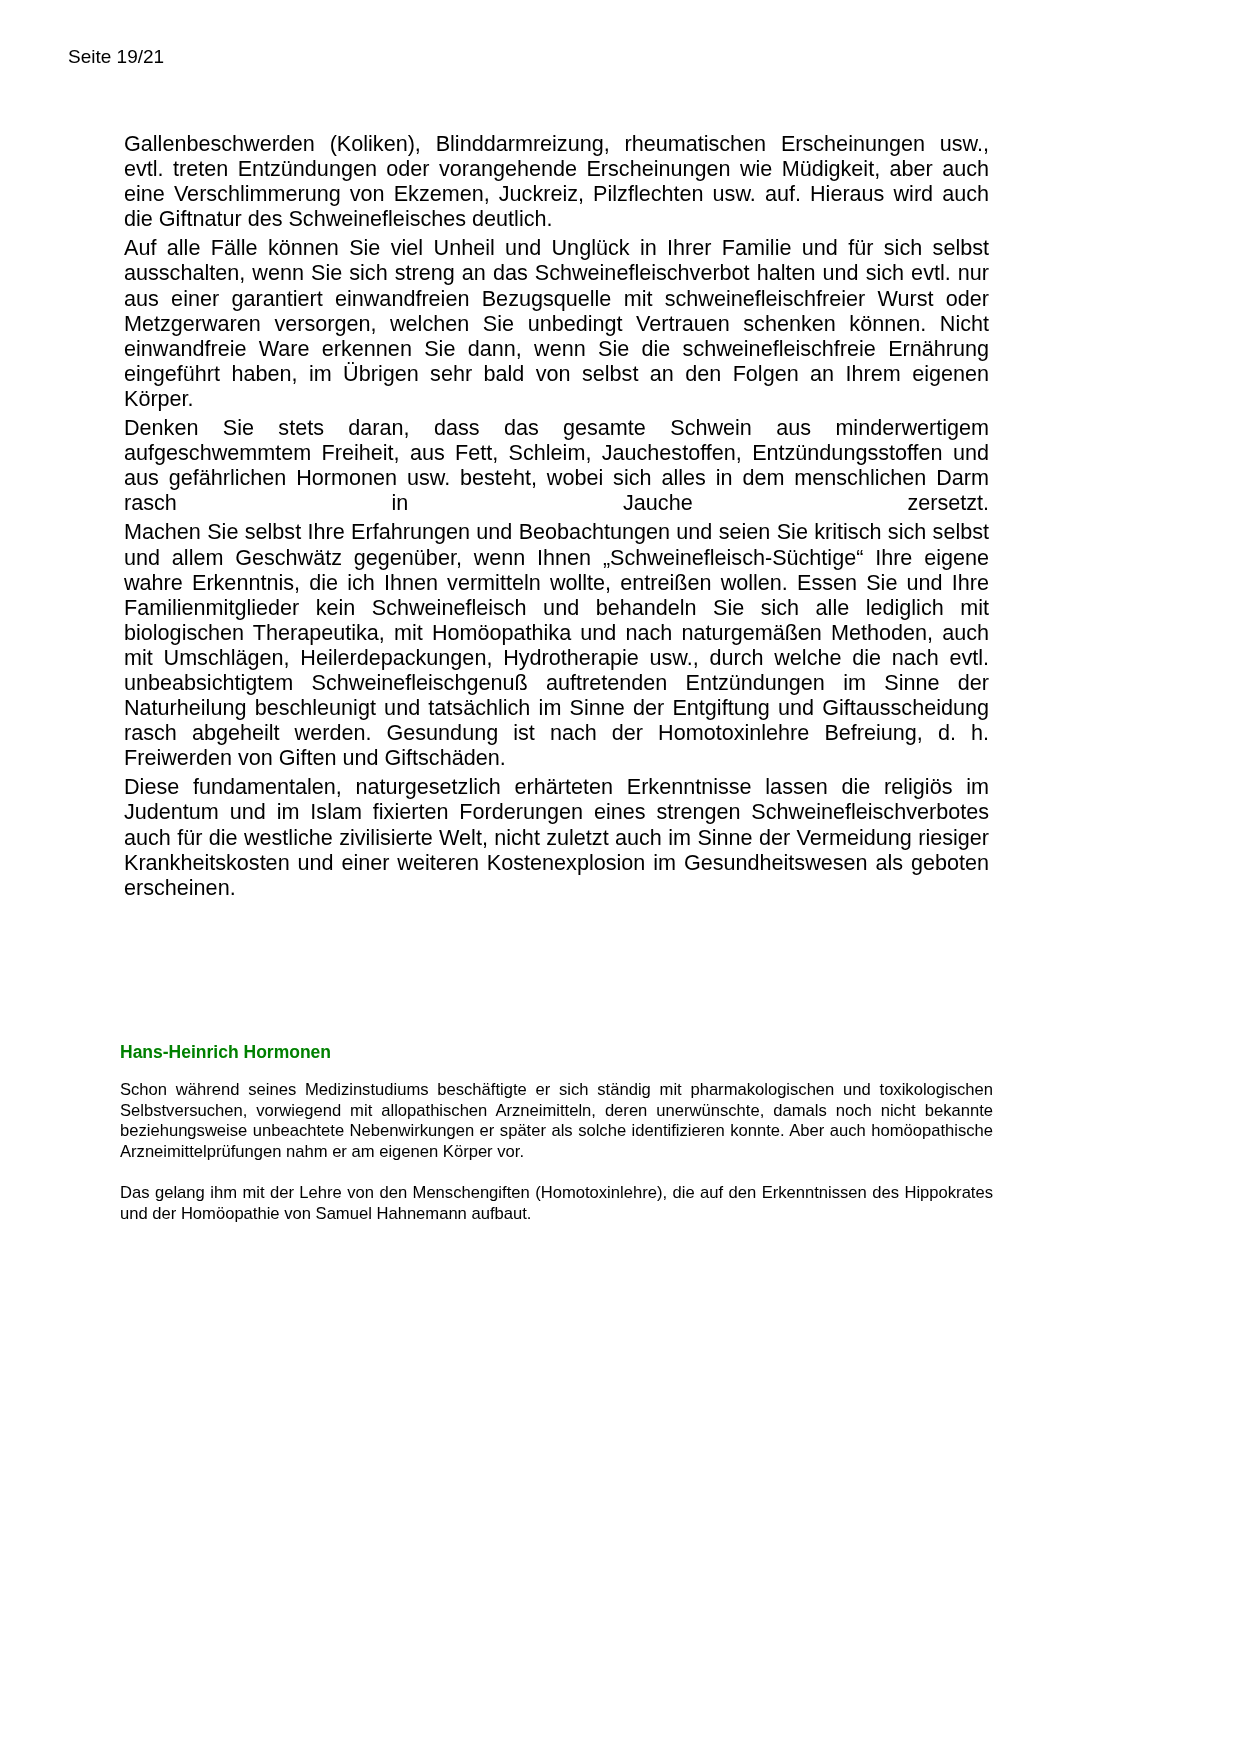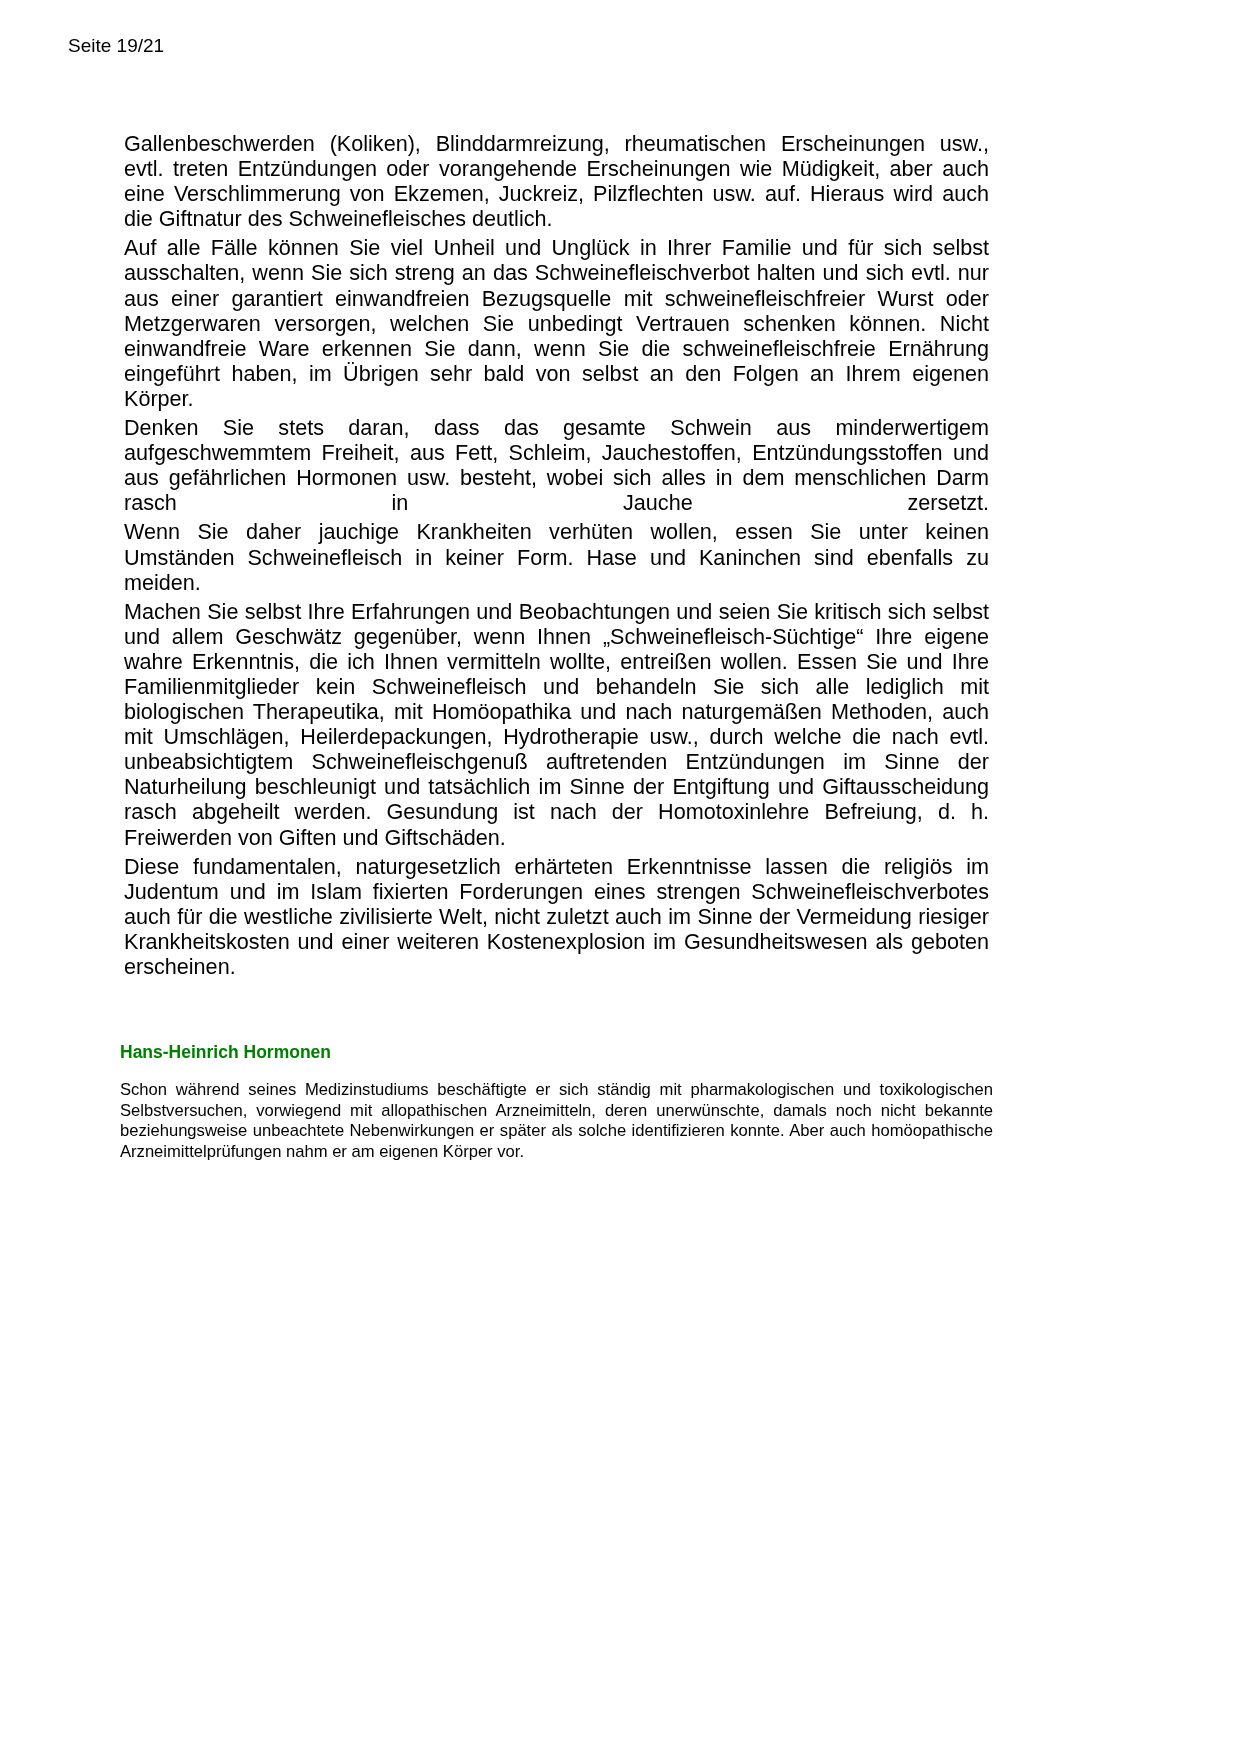--- a/index.html
+++ b/index.html
@@ -11,21 +11,21 @@
       width: 1240px;
       height: 1754px;
       position: relative;
       overflow: hidden;
       font-family: "Liberation Sans", sans-serif;
       color: #000000;
     }
     .page-header {
       position: absolute;
       left: 68px;
-      top: 35px;
+      top: 46px;
       font-size: 19px;
       line-height: 22px;
     }
     .main-text {
       position: absolute;
       left: 120px;
       top: 127px;
       width: 873px;
       font-size: 21.6px;
       line-height: 25.1px;
@@ -61,22 +61,22 @@
   </style>
 </head>
 <body>
 
 <div class="page-header">Seite 19/21</div>
 
 <div class="main-text">
   <p>Gallenbeschwerden (Koliken), Blinddarmreizung, rheumatischen Erscheinungen usw., evtl. treten Entzündungen oder vorangehende Erscheinungen wie Müdigkeit, aber auch eine Verschlimmerung von Ekzemen, Juckreiz, Pilzflechten usw. auf. Hieraus wird auch die Giftnatur des Schweinefleisches deutlich.</p>
   <p>Auf alle Fälle können Sie viel Unheil und Unglück in Ihrer Familie und für sich selbst ausschalten, wenn Sie sich streng an das Schweinefleischverbot halten und sich evtl. nur aus einer garantiert einwandfreien Bezugsquelle mit schweinefleischfreier Wurst oder Metzgerwaren versorgen, welchen Sie unbedingt Vertrauen schenken können. Nicht einwandfreie Ware erkennen Sie dann, wenn Sie die schweinefleischfreie Ernährung eingeführt haben, im Übrigen sehr bald von selbst an den Folgen an Ihrem eigenen Körper.</p>
   <p class="force-justify">Denken Sie stets daran, dass das gesamte Schwein aus minderwertigem aufgeschwemmtem Freiheit, aus Fett, Schleim, Jauchestoffen, Entzündungsstoffen und aus gefährlichen Hormonen usw. besteht, wobei sich alles in dem menschlichen Darm rasch in Jauche zersetzt.</p>
-  <p>Wenn Sie daher jauchige Krankheiten verhüten wollen, essen Sie unter keinen Umständen Schweinefleisch in keiner Form. Hase und Kaninchen sind ebenfalls zu meiden.</p>
   <p>Machen Sie selbst Ihre Erfahrungen und Beobachtungen und seien Sie kritisch sich selbst und allem Geschwätz gegenüber, wenn Ihnen „Schweinefleisch-Süchtige“ Ihre eigene wahre Erkenntnis, die ich Ihnen vermitteln wollte, entreißen wollen. Essen Sie und Ihre Familienmitglieder kein Schweinefleisch und behandeln Sie sich alle lediglich mit biologischen Therapeutika, mit Homöopathika und nach naturgemäßen Methoden, auch mit Umschlägen, Heilerdepackungen, Hydrotherapie usw., durch welche die nach evtl. unbeabsichtigtem Schweinefleischgenuß auftretenden Entzündungen im Sinne der Naturheilung beschleunigt und tatsächlich im Sinne der Entgiftung und Giftausscheidung rasch abgeheilt werden. Gesundung ist nach der Homotoxinlehre Befreiung, d. h. Freiwerden von Giften und Giftschäden.</p>
   <p>Diese fundamentalen, naturgesetzlich erhärteten Erkenntnisse lassen die religiös im Judentum und im Islam fixierten Forderungen eines strengen Schweinefleischverbotes auch für die westliche zivilisierte Welt, nicht zuletzt auch im Sinne der Vermeidung riesiger Krankheitskosten und einer weiteren Kostenexplosion im Gesundheitswesen als geboten erscheinen.</p>
 </div>
 
 <div class="bio-heading" style="color: rgb(0, 128, 0);">Hans-Heinrich Hormonen</div>
 
 <div class="bio-text">
   <p>Schon während seines Medizinstudiums beschäftigte er sich ständig mit pharmakologischen und toxikologischen Selbstversuchen, vorwiegend mit allopathischen Arzneimitteln, deren unerwünschte, damals noch nicht bekannte beziehungsweise unbeachtete Nebenwirkungen er später als solche identifizieren konnte. Aber auch homöopathische Arzneimittelprüfungen nahm er am eigenen Körper vor.</p>
+  <p>Das gelang ihm mit der Lehre von den Menschengiften (Homotoxinlehre), die auf den Erkenntnissen des Hippokrates und der Homöopathie von Samuel Hahnemann aufbaut.</p>
 </div>
 
 </body></html>

